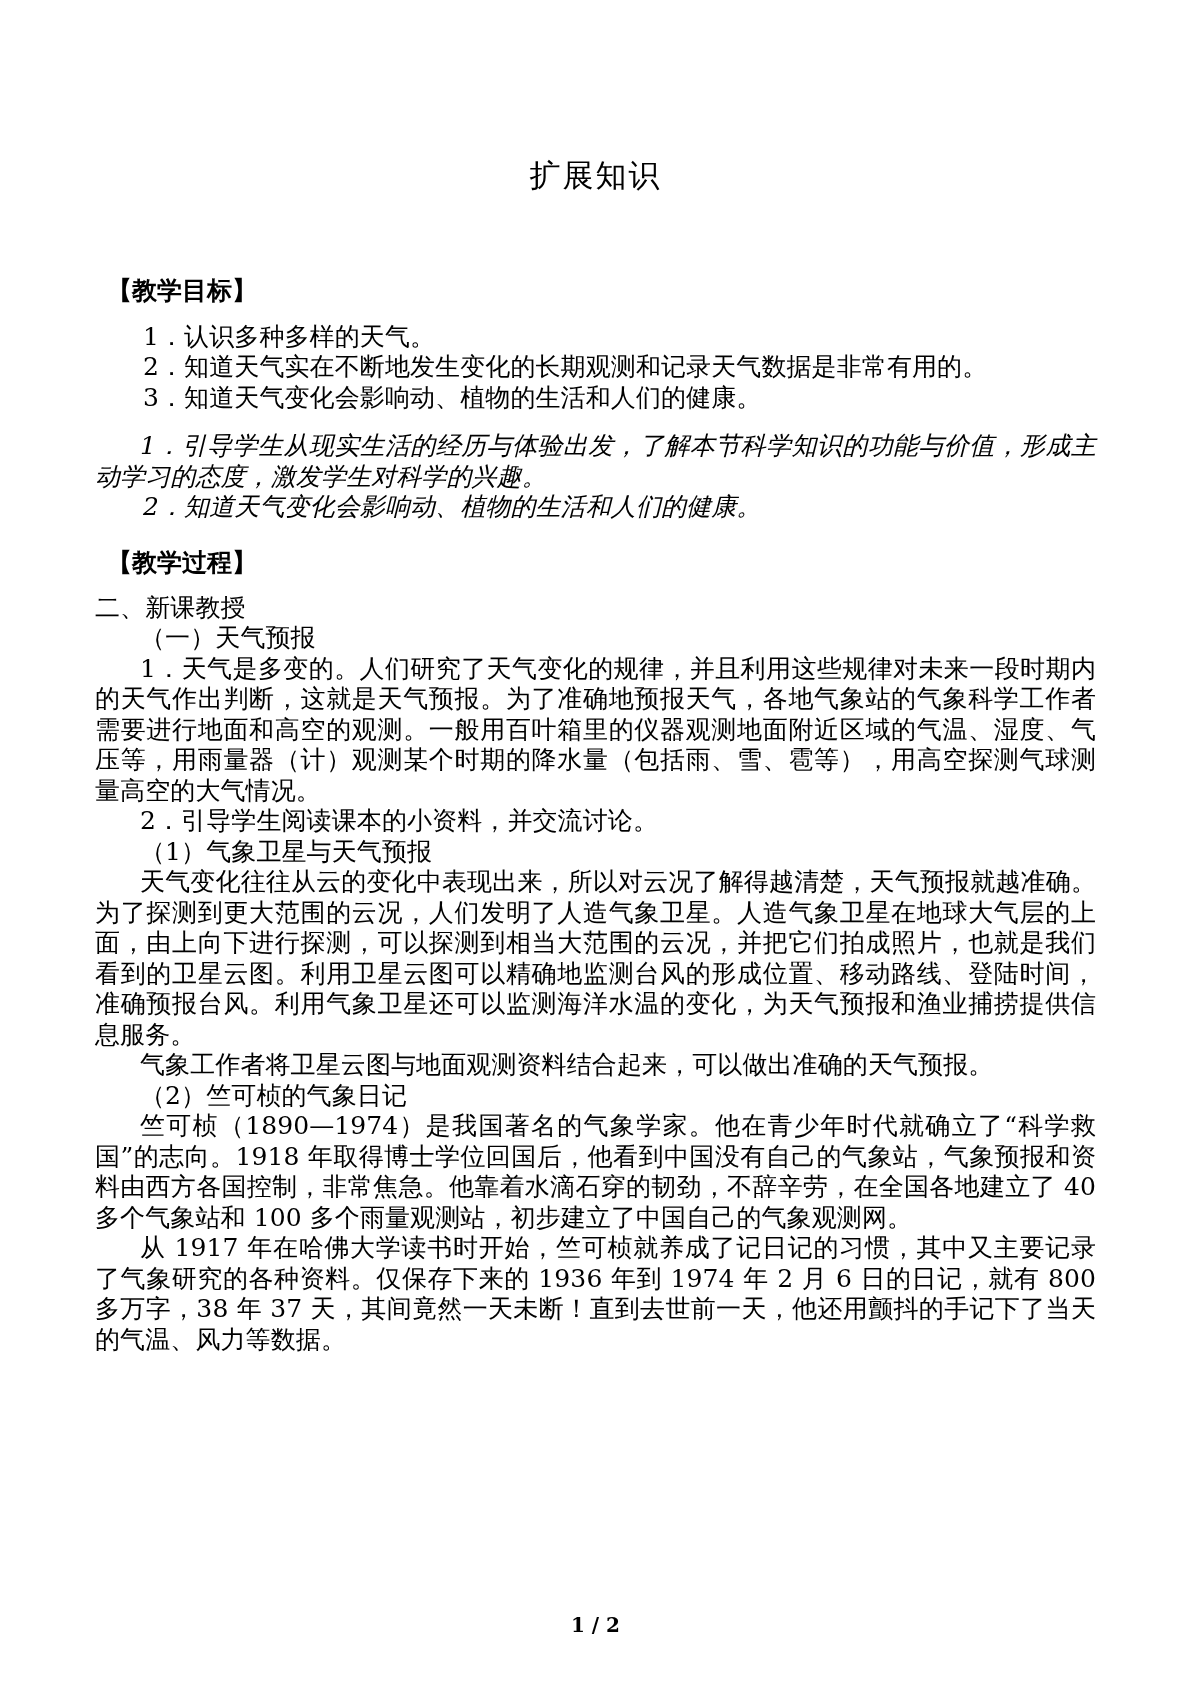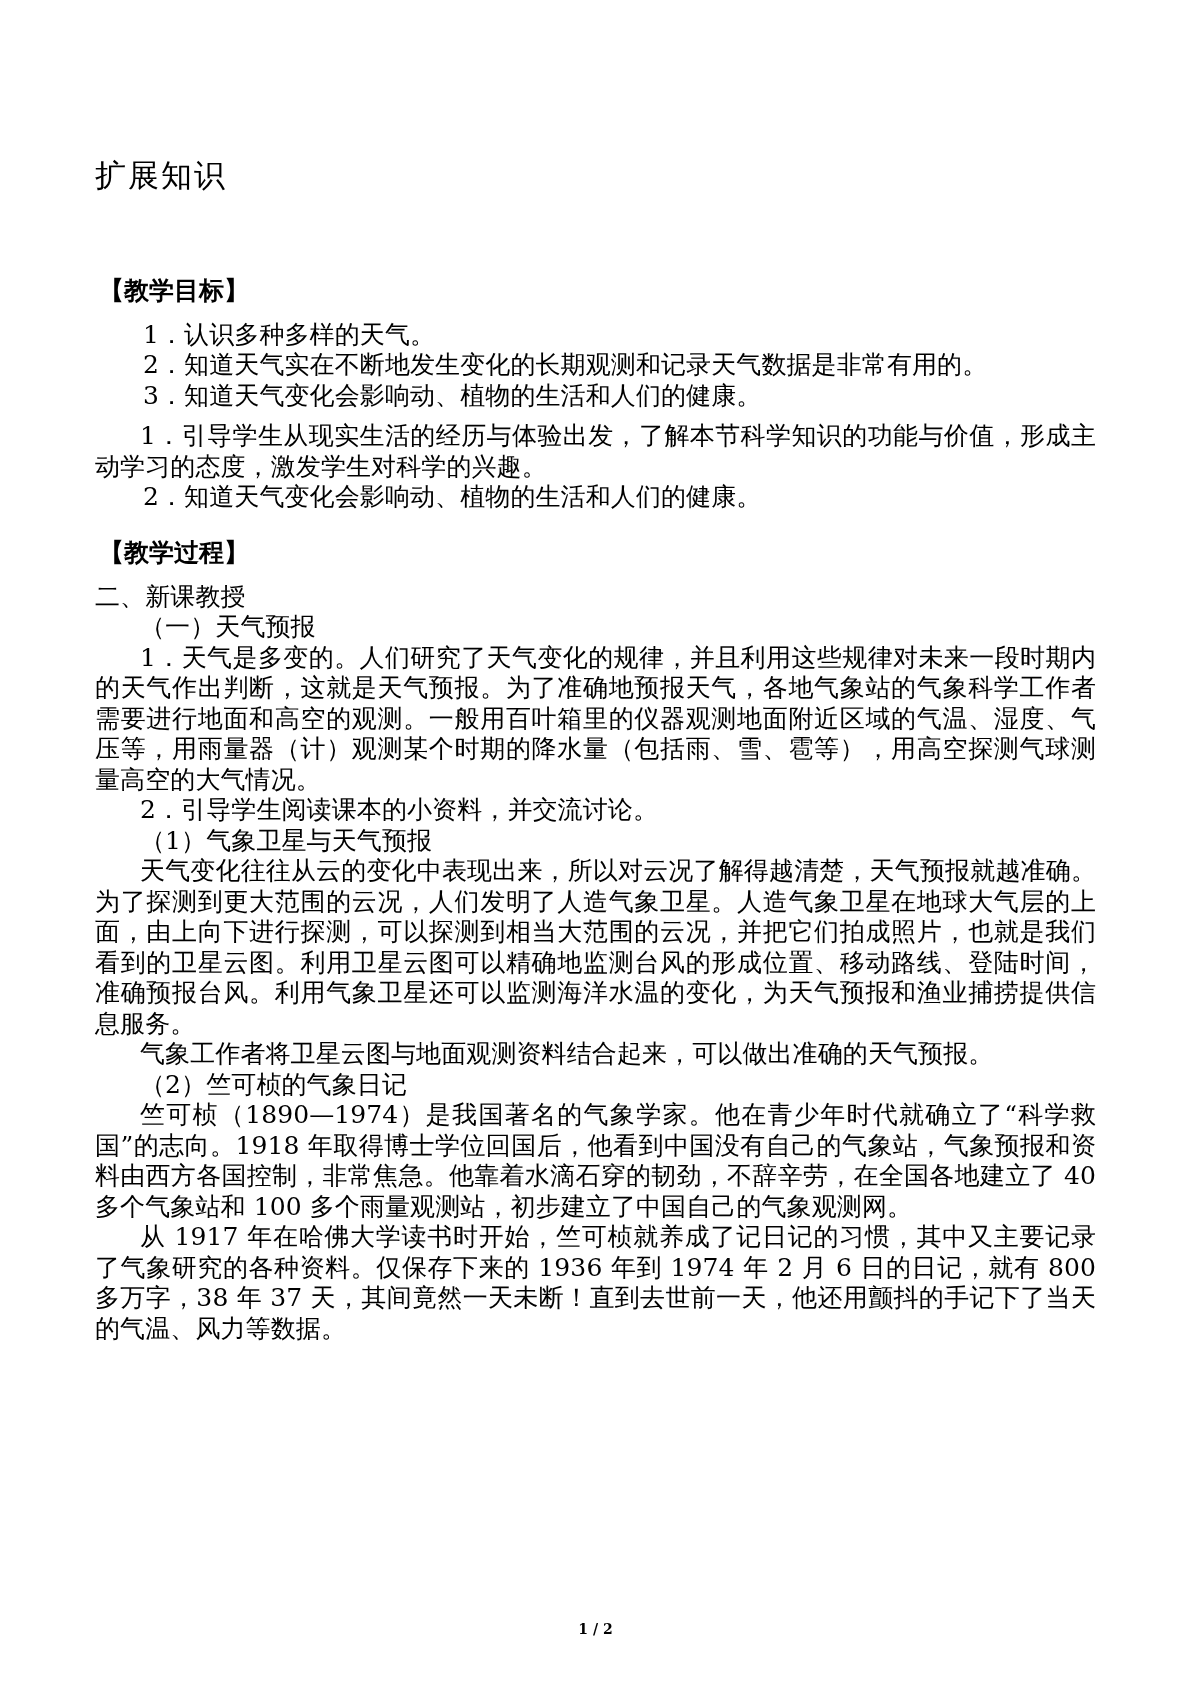--- a/index.html
+++ b/index.html
@@ -15,32 +15,33 @@
     position: relative;
     width: 1191px;
     height: 1684px;
     margin: 0 auto;
     background: #ffffff;
     box-sizing: border-box;
     padding: 0 95px;
     overflow: hidden;
   }
   .doc-title {
+    text-align: center;
     font-size: 31px;
     font-weight: normal;
     letter-spacing: 2px;
     margin: 0;
     padding-top: 155px;
     line-height: 1.3;
     font-family: "DejaVu Serif", "Liberation Serif", serif;
   }
   .section-heading {
     font-size: 25px;
     font-weight: bold;
-    margin: 4px;
+    margin: 12px;
     line-height: 1.45;
     letter-spacing: 0px;
     font-family: "DejaVu Serif", "Liberation Serif", serif;
   }
   .sec-goals { margin-top: 78px; }
   .sec-focus { margin-top: 22px; }
   .sec-process { margin-top: 22px; }
 
   .body-line {
     font-size: 25px;
@@ -53,40 +54,40 @@
   .indent1 { text-indent: 0; padding-left: 48px; }
   .indent-para { text-indent: 45px; }
   .noindent { text-indent: 0; }
 
   .page-footer {
     position: absolute;
     left: 0;
     right: 0;
     bottom: 47px;
     text-align: center;
-    font-size: 14px;
+    font-size: 20px;
     font-weight: bold;
     font-family: "DejaVu Serif", "Liberation Serif", serif;
   }
 </style>
 </head>
 <body>
 
 <div class="page">
 
   <h1 class="doc-title">扩展知识</h1>
 
   <h2 class="section-heading sec-goals">【教学目标】</h2>
   <div style="margin-top:10px;">
     <p class="body-line indent1">1．认识多种多样的天气。</p>
     <p class="body-line indent1">2．知道天气实在不断地发生变化的长期观测和记录天气数据是非常有用的。</p>
     <p class="body-line indent1">3．知道天气变化会影响动、植物的生活和人们的健康。</p>
   </div>
 
-  <div style="margin-top:10px;">
+  <div style="margin-top:18px;font-style:italic;">
     <p class="body-line indent-para">1．引导学生从现实生活的经历与体验出发，了解本节科学知识的功能与价值，形成主动学习的态度，激发学生对科学的兴趣。</p>
     <p class="body-line indent1">2．知道天气变化会影响动、植物的生活和人们的健康。</p>
   </div>
 
   <h2 class="section-heading sec-process">【教学过程】</h2>
 
   <div style="margin-top:11px;">
     <p class="body-line noindent">二、新课教授</p>
     <p class="body-line indent-para">（一）天气预报</p>
     <p class="body-line indent-para">1．天气是多变的。人们研究了天气变化的规律，并且利用这些规律对未来一段时期内的天气作出判断，这就是天气预报。为了准确地预报天气，各地气象站的气象科学工作者需要进行地面和高空的观测。一般用百叶箱里的仪器观测地面附近区域的气温、湿度、气压等，用雨量器（计）观测某个时期的降水量（包括雨、雪、雹等），用高空探测气球测量高空的大气情况。</p>

